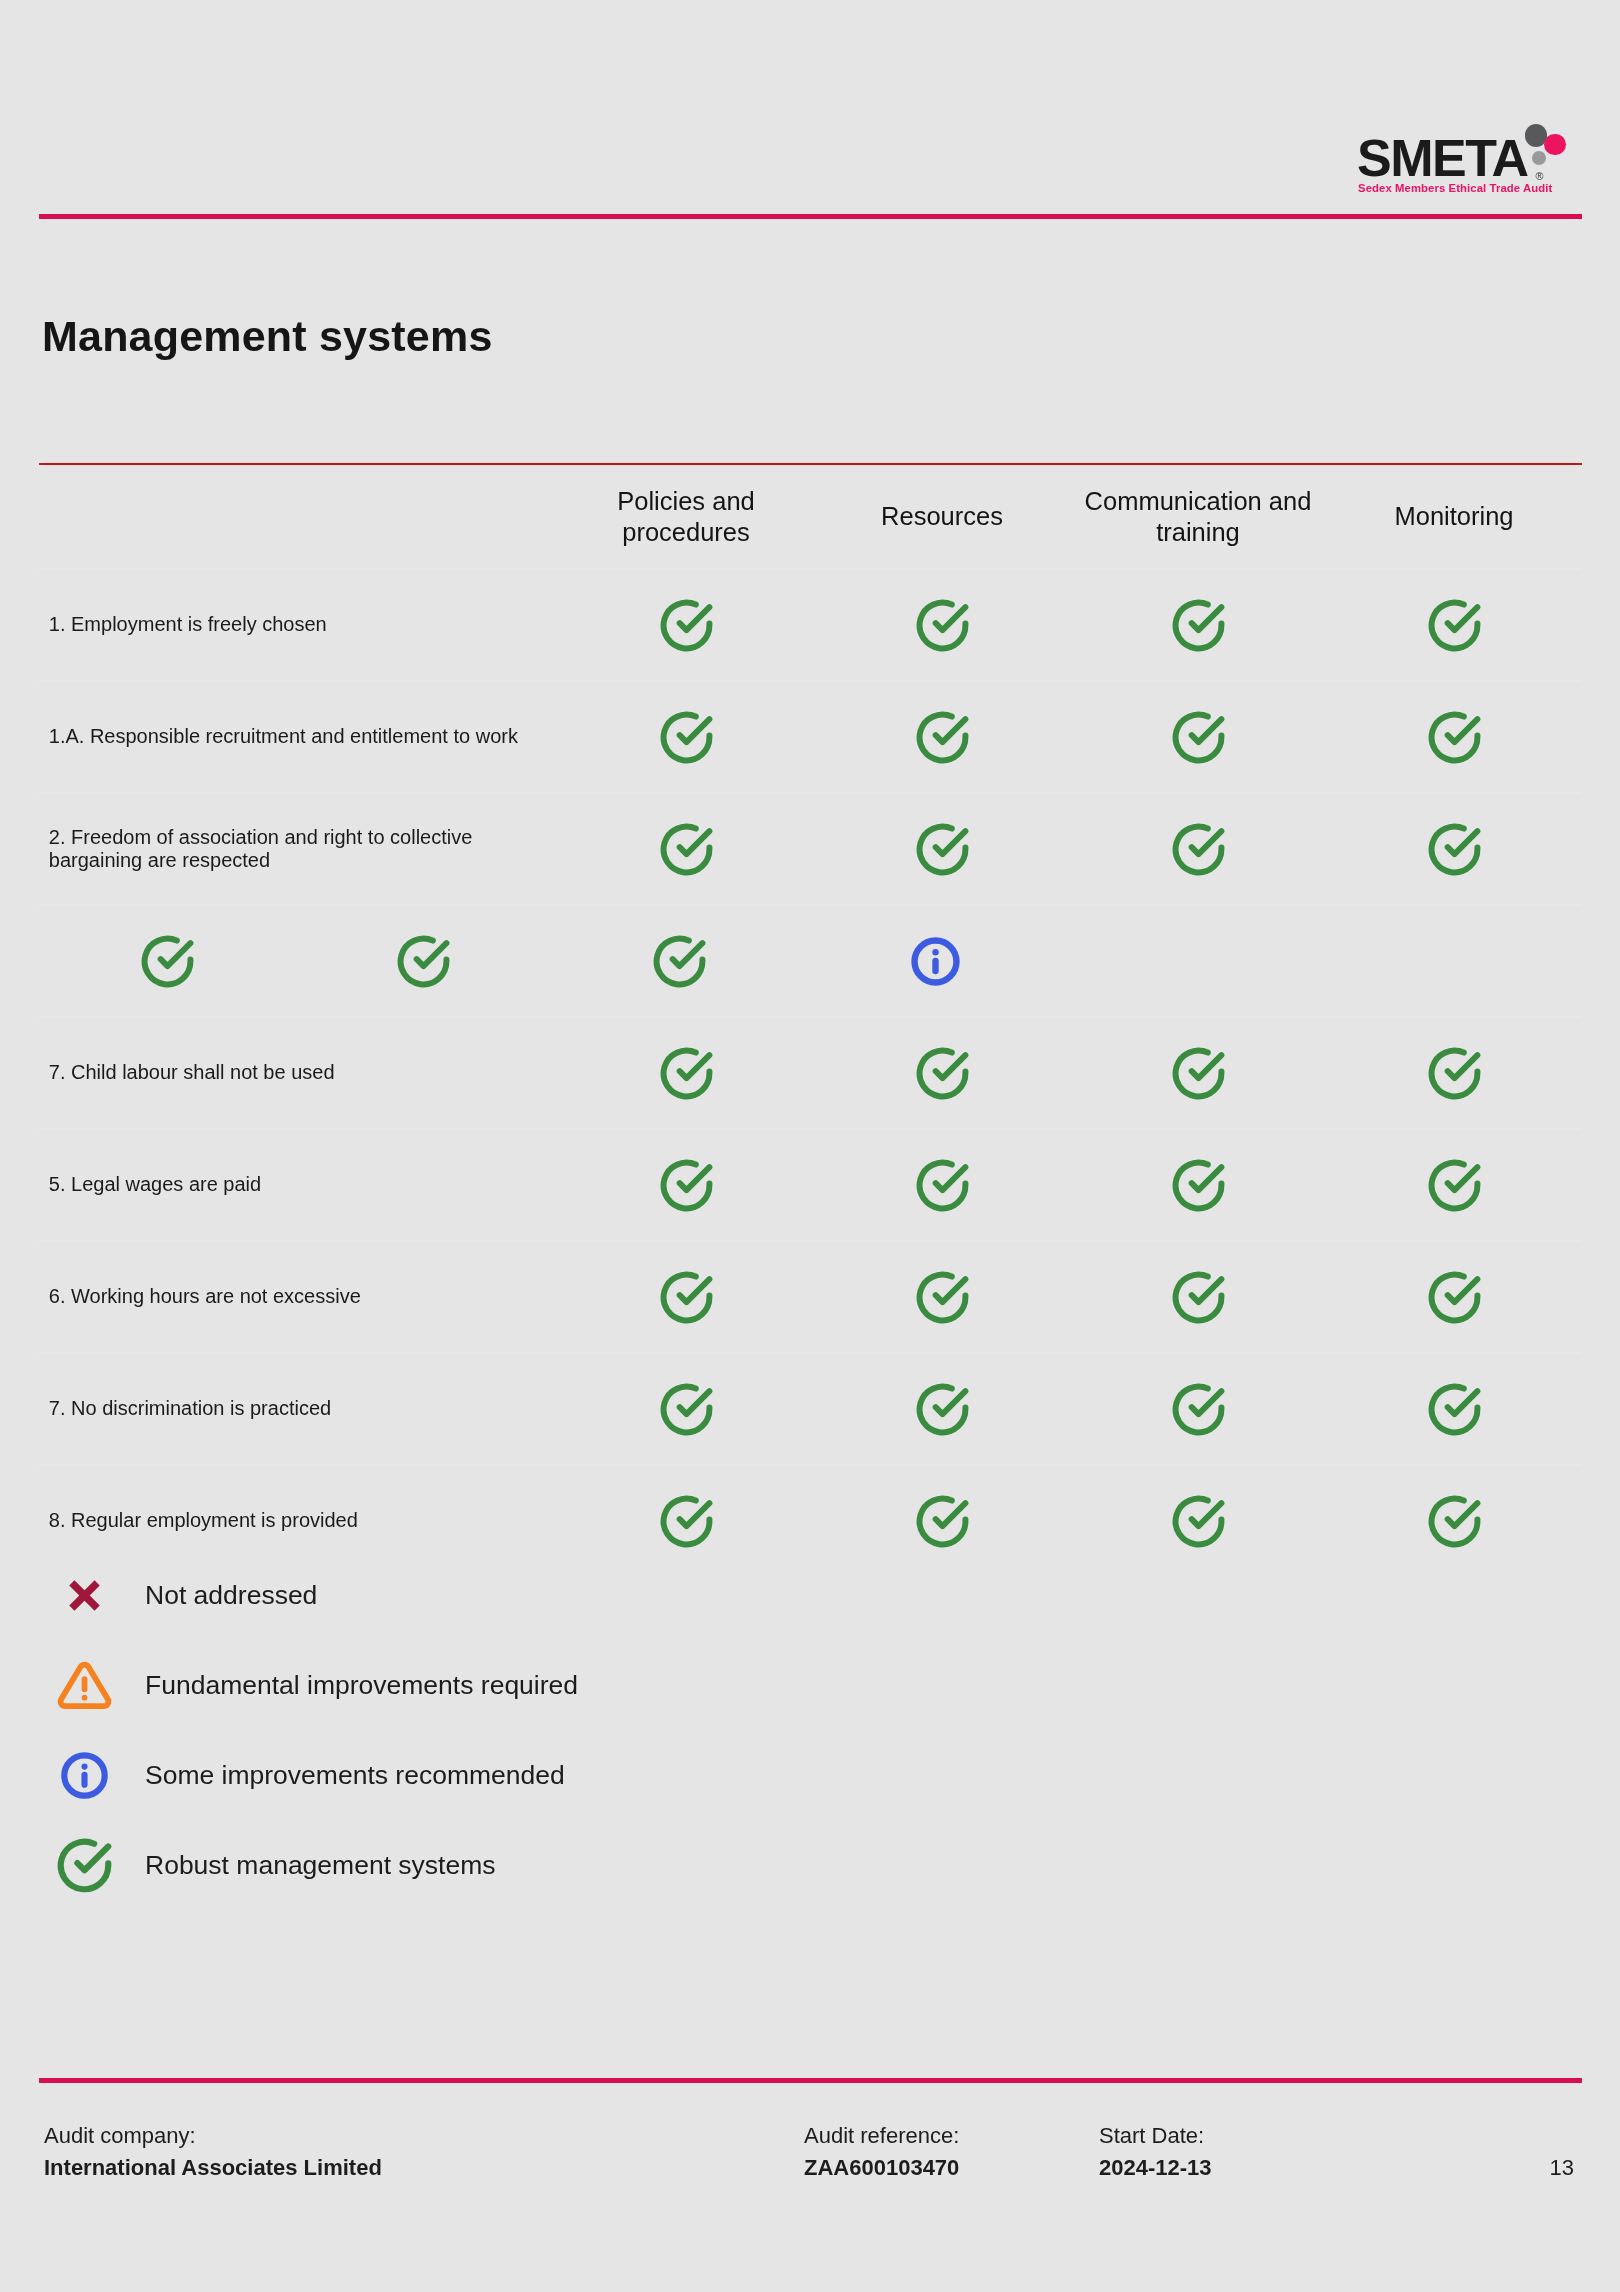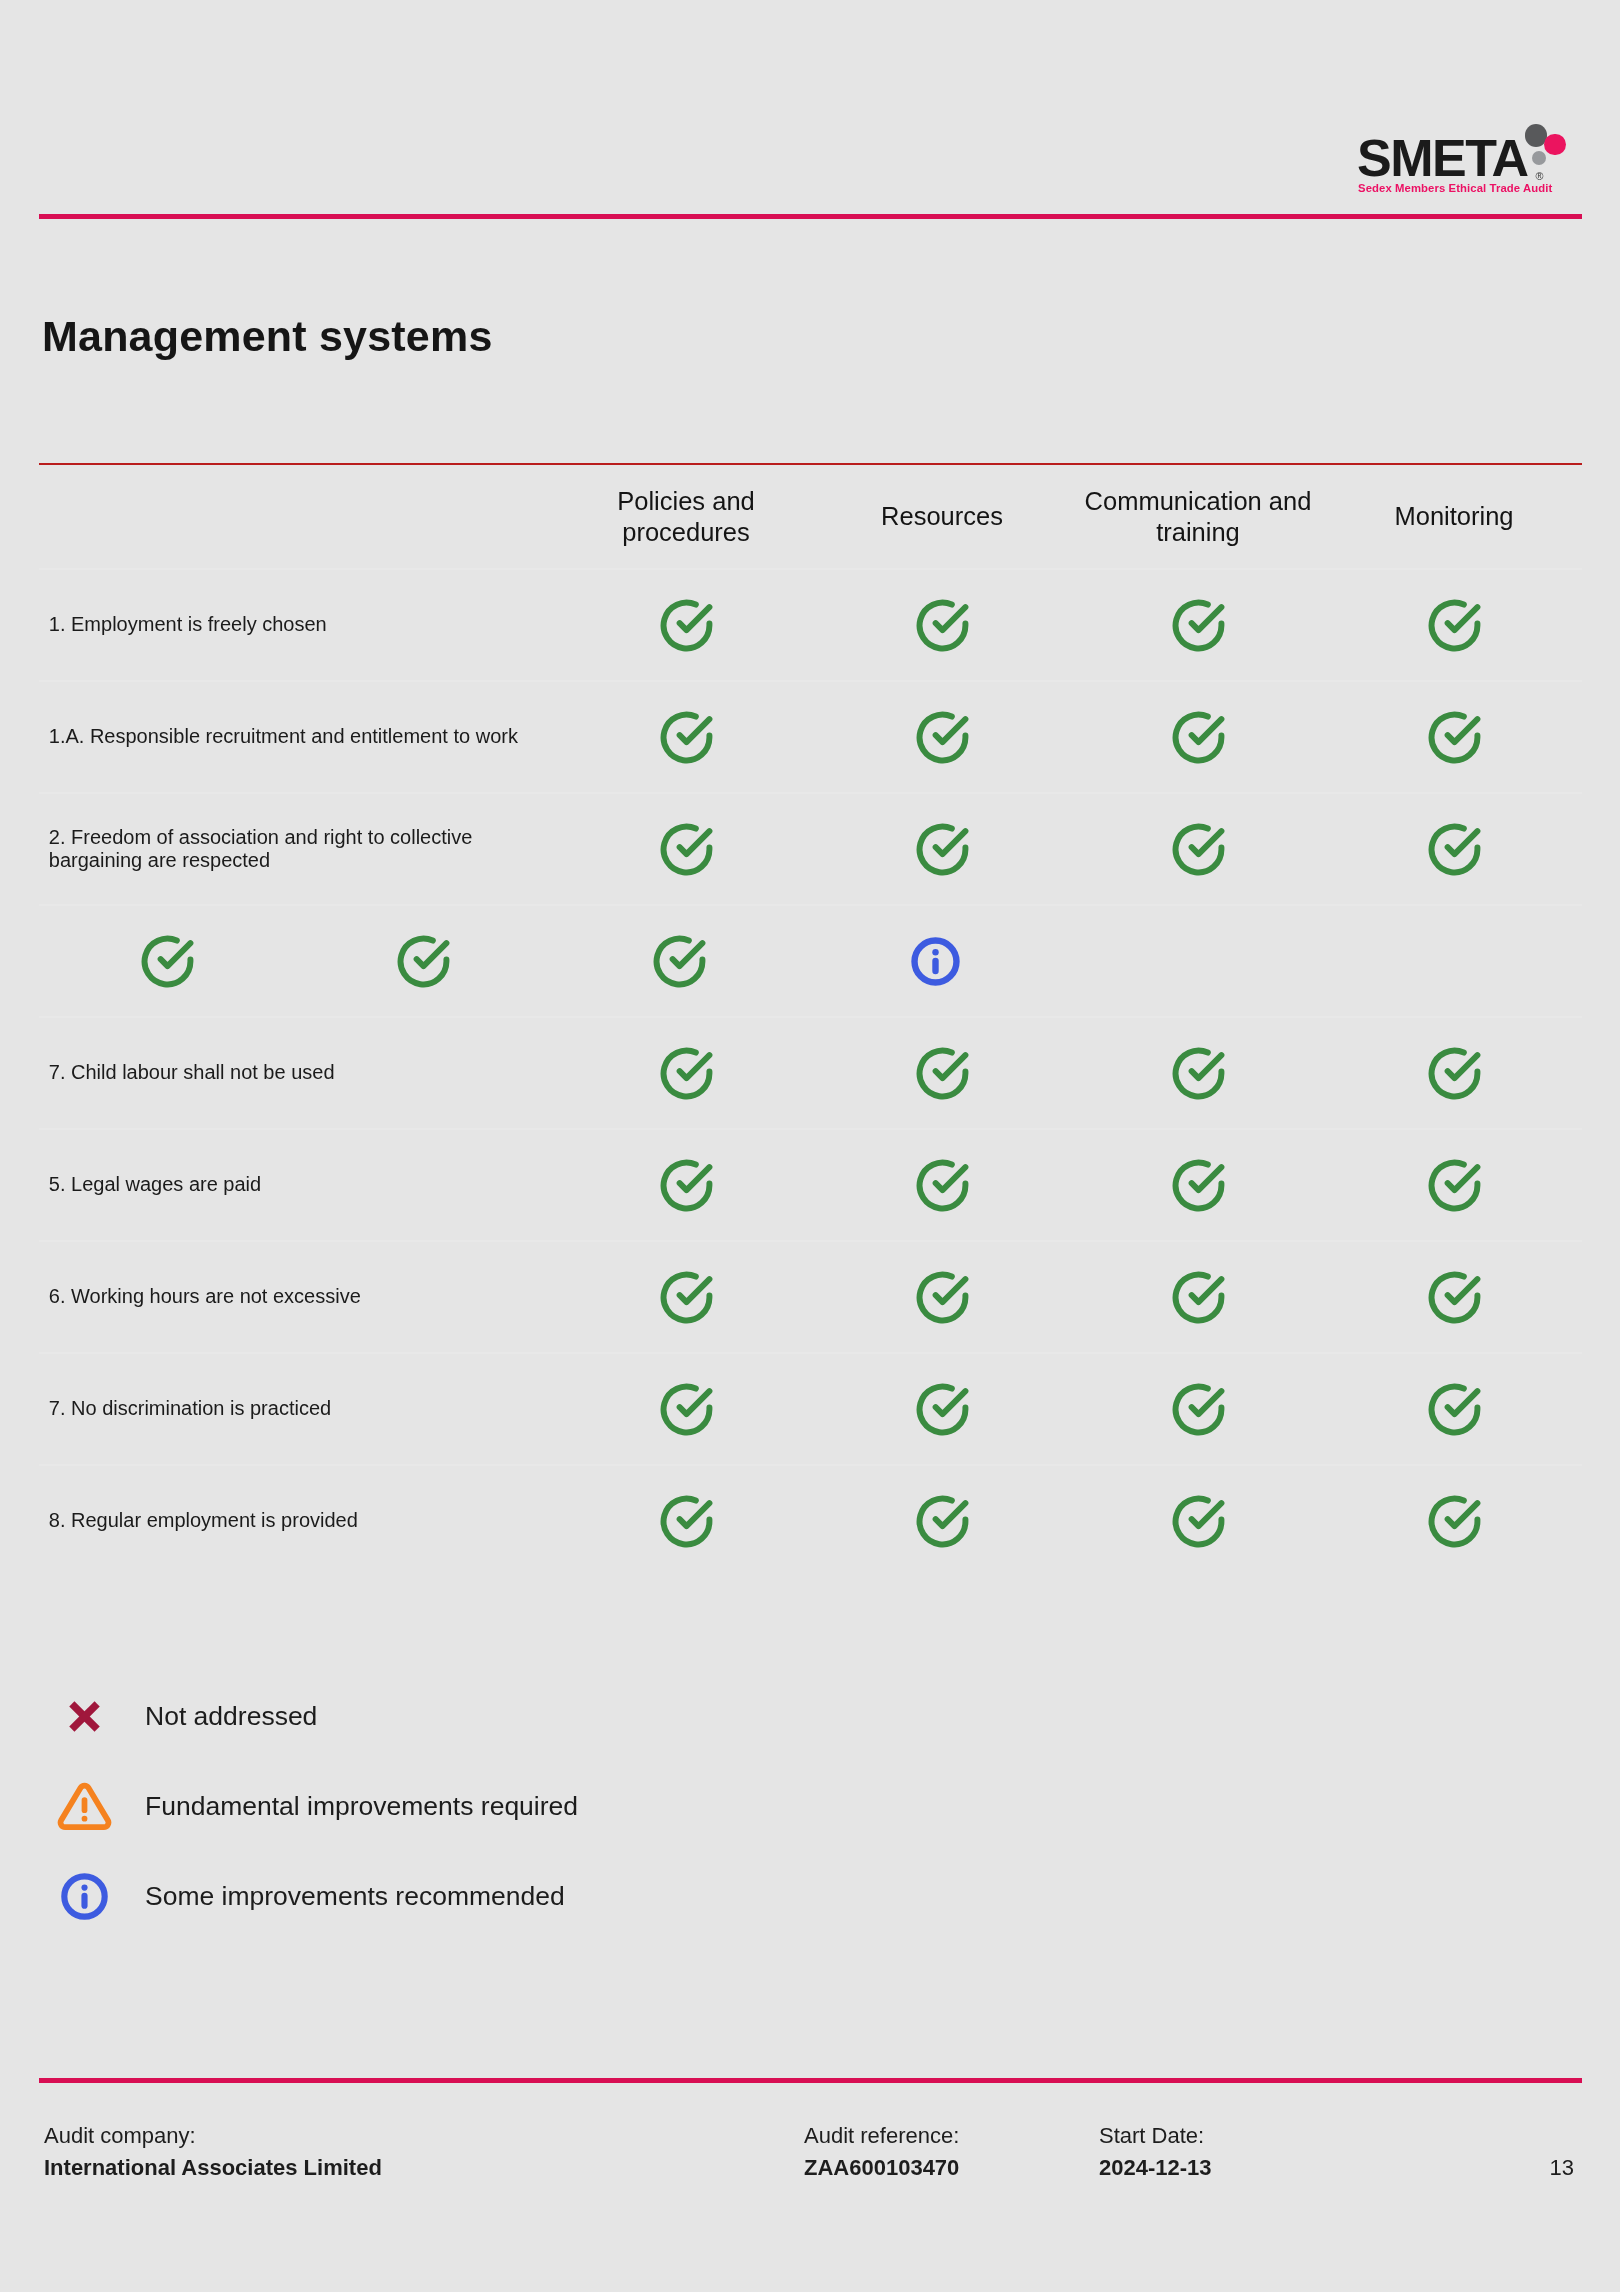--- a/index.html
+++ b/index.html
@@ -43,21 +43,21 @@
   .mhead{display:flex;height:103px;align-items:center;}
   .mrow{display:flex;height:110px;align-items:center;border-top:2px solid #e8e8e8;}
   .cell{box-sizing:border-box;}
   .lblcol{width:519px;padding-left:9.8px;padding-right:11.8px;}
   .statcol{width:256px;display:flex;justify-content:center;align-items:center;}
   .mhead .statcol{
     font-size:25.5px;font-weight:500;color:#141414;text-align:center;line-height:1.18;
   }
   .mrow .lblcol{font-size:20px;color:#1b1b1b;line-height:1.17;}
   
-  .legend{position:absolute;left:56px;top:1688px;display:flex;flex-direction:column;}
+  .legend{position:absolute;left:56px;top:1567px;display:flex;flex-direction:column;}
   .legend-item{display:flex;align-items:center;height:57px;margin-bottom:33px;}
   .legend-icon{width:57px;display:flex;justify-content:center;align-items:center;}
   .legend-label{margin-left:32px;font-size:26.5px;color:#1c1c1c;}
   
   .fblock{position:absolute;font-size:22px;color:#1d1d1d;}
   .fblock .flabel{line-height:32px;font-weight:400;}
   .fblock .fvalue{line-height:32px;font-weight:700;}
   .f-company{left:44px;top:2120px;}
   .f-reference{left:804px;top:2120px;}
   .f-date{left:1099px;top:2120px;}
@@ -371,20 +371,29 @@
     <div class="legend-icon">
           <svg width="51" height="51" viewBox="0 0 24 24" fill="none" stroke="#3d5be0" stroke-width="2.9" stroke-linecap="round" stroke-linejoin="round">
             <circle cx="12" cy="12" r="9.5"></circle>
             <line x1="12" y1="16.3" x2="12" y2="11.7"></line>
             <line x1="12" y1="7.8" x2="12.01" y2="7.8"></line>
           </svg>
         </div>
     <div class="legend-label">Some improvements recommended</div>
   </div>
 
+  <div class="legend-item">
+    <div class="legend-icon">
+          <svg width="57" height="57" viewBox="0 0 24 24" fill="none" stroke="#3a8b40" stroke-width="2.6" stroke-linecap="round" stroke-linejoin="round">
+            <path d="M22 11.08V12a10 10 0 1 1-5.93-9.14"></path>
+            <polyline points="22 4 12 14.01 9 11.01"></polyline>
+          </svg>
+        </div>
+    <div class="legend-label">Robust management systems</div>
+  </div>
 </div>
 
   <div class="rule rule-bottom"></div>
 
   <div class="fblock f-company">
     <div class="flabel">Audit company:</div>
     <div class="fvalue">International Associates Limited</div>
   </div>
   <div class="fblock f-reference">
     <div class="flabel">Audit reference:</div>

